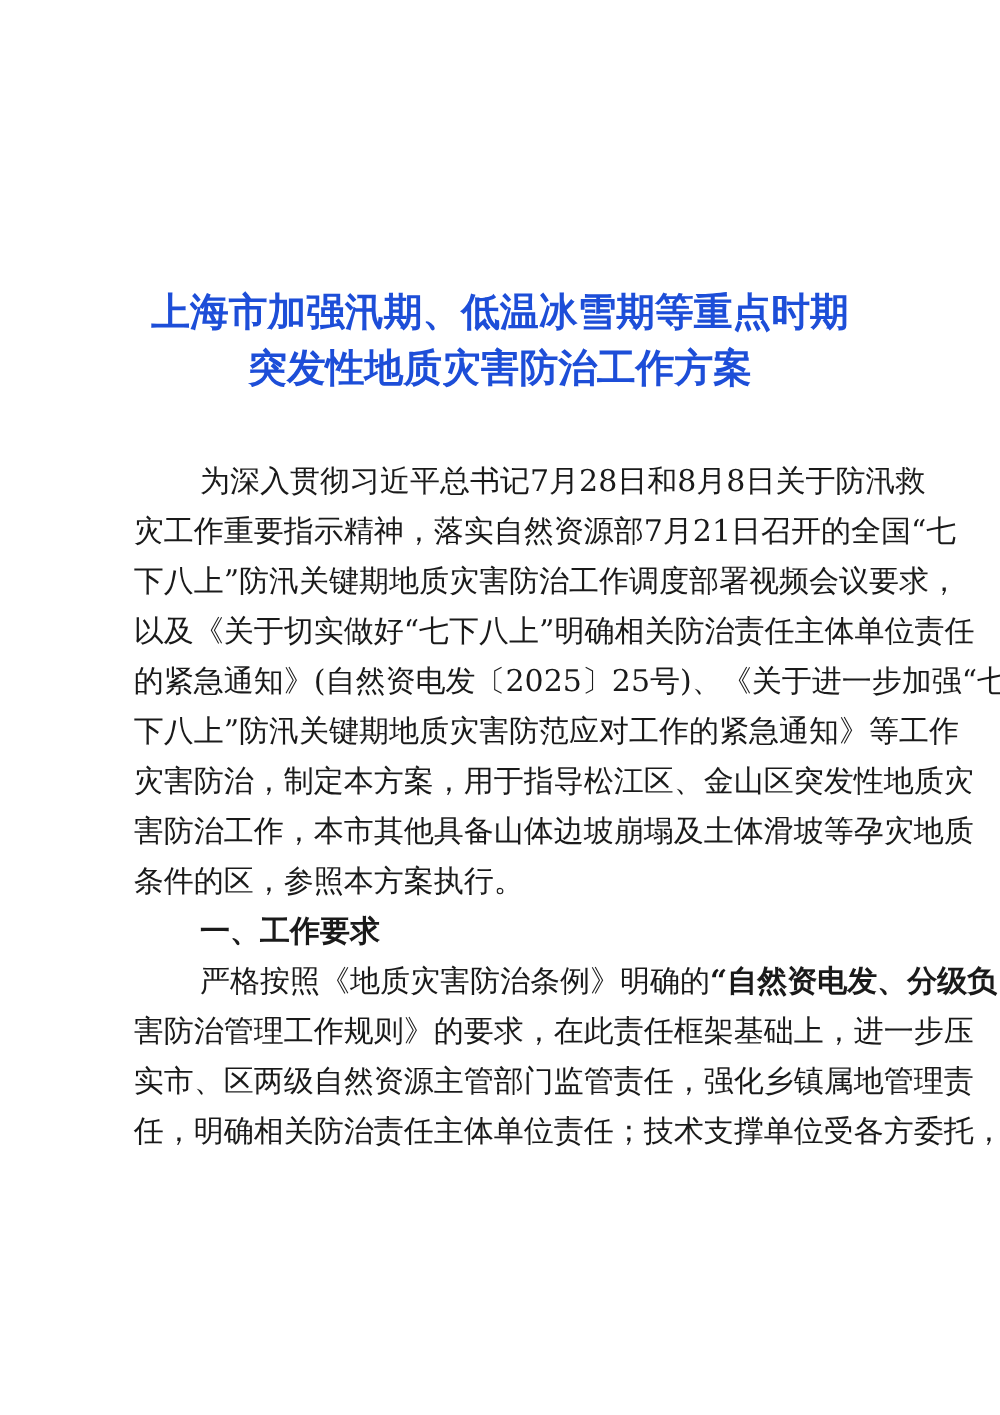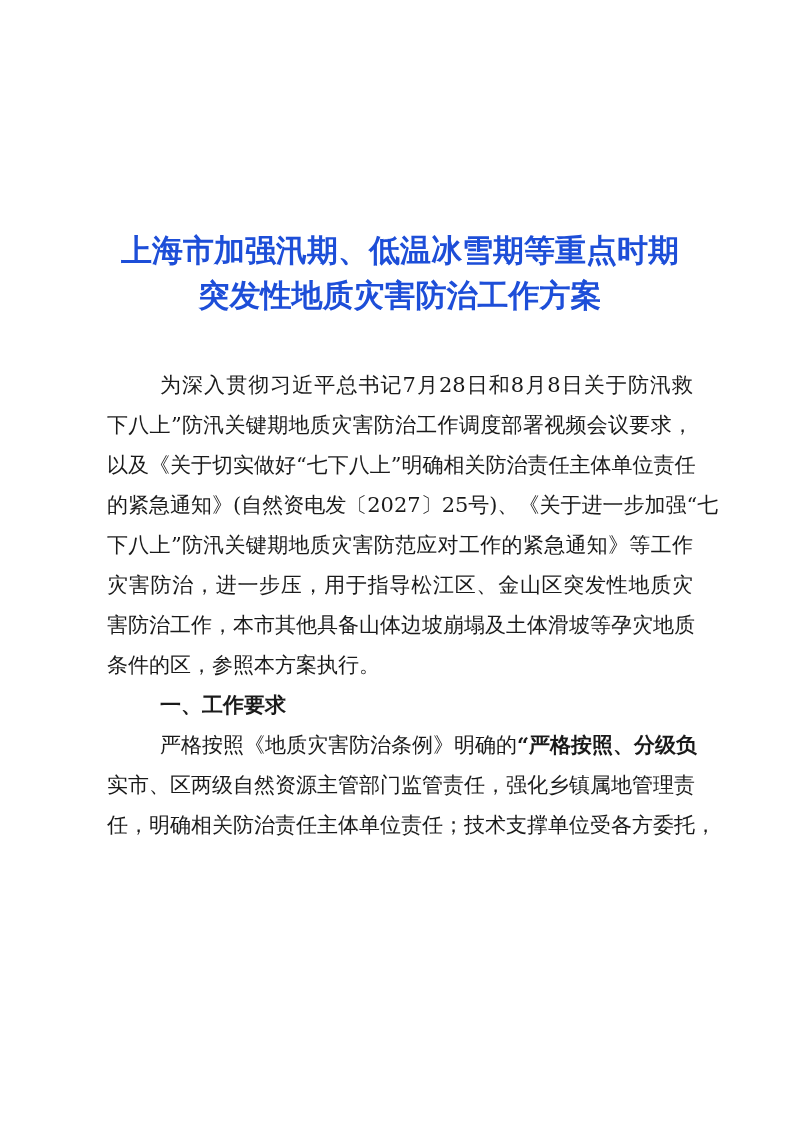--- a/index.html
+++ b/index.html
@@ -34,21 +34,21 @@
       letter-spacing: 0px;
     }
     .title.t1 { top: 230px; }
     .title.t2 { top: 275px; }
     .body-text {
       position: absolute;
       left: 107px;
       width: 590px;
       top: 365px;
       font-family: "DejaVu Serif", "Liberation Serif", serif;
-      font-size: 21px;
+      font-size: 24px;
       color: #1a1a1a;
     }
     .line {
       display: block;
       height: 40px;
       line-height: 40px;
       white-space: nowrap;
       text-align: justify;
       text-align-last: justify;
       width: 586px;
@@ -73,30 +73,32 @@
 <body>
 
 <div class="page">
 
   <div class="title t1">上海市加强汛期、低温冰雪期等重点时期</div>
   <div class="title t2">突发性地质灾害防治工作方案</div>
 
   <div class="body-text">
     <div>
       <span class="line indent">为深入贯彻习近平总书记7月28日和8月8日关于防汛救</span>
+      <span class="line">灾工作重要指示精神，落实自然资源部7月21日召开的全国“七</span>
       <span class="line">下八上”防汛关键期地质灾害防治工作调度部署视频会议要求，</span>
       <span class="line">以及《关于切实做好“七下八上”明确相关防治责任主体单位责任</span>
-      <span class="line">的紧急通知》(自然资电发〔2027〕25号)、《关于进一步加强“七</span>
+      <span class="line">的紧急通知》(自然资电发〔2025〕25号)、《关于进一步加强“七</span>
       <span class="line">下八上”防汛关键期地质灾害防范应对工作的紧急通知》等工作</span>
-      <span class="line">灾害防治，进一步压，用于指导松江区、金山区突发性地质灾</span>
+      <span class="line">灾害防治，制定本方案，用于指导松江区、金山区突发性地质灾</span>
       <span class="line">害防治工作，本市其他具备山体边坡崩塌及土体滑坡等孕灾地质</span>
       <span class="line last">条件的区，参照本方案执行。</span>
     </div>
 
     <div>
       <span class="line indent heading">一、工作要求</span>
-      <span class="line indent"><span>严格按照《地质灾害防治条例》明确的</span><span class="bold">“严格按照、分级负</span></span>
+      <span class="line indent"><span>严格按照《地质灾害防治条例》明确的</span><span class="bold">“自然资电发、分级负</span></span>
+      <span class="line">害防治管理工作规则》的要求，在此责任框架基础上，进一步压</span>
       <span class="line">实市、区两级自然资源主管部门监管责任，强化乡镇属地管理责</span>
       <span class="line">任，明确相关防治责任主体单位责任；技术支撑单位受各方委托，</span>
     </div>
   </div>
 
 </div>
 
 </body></html>

